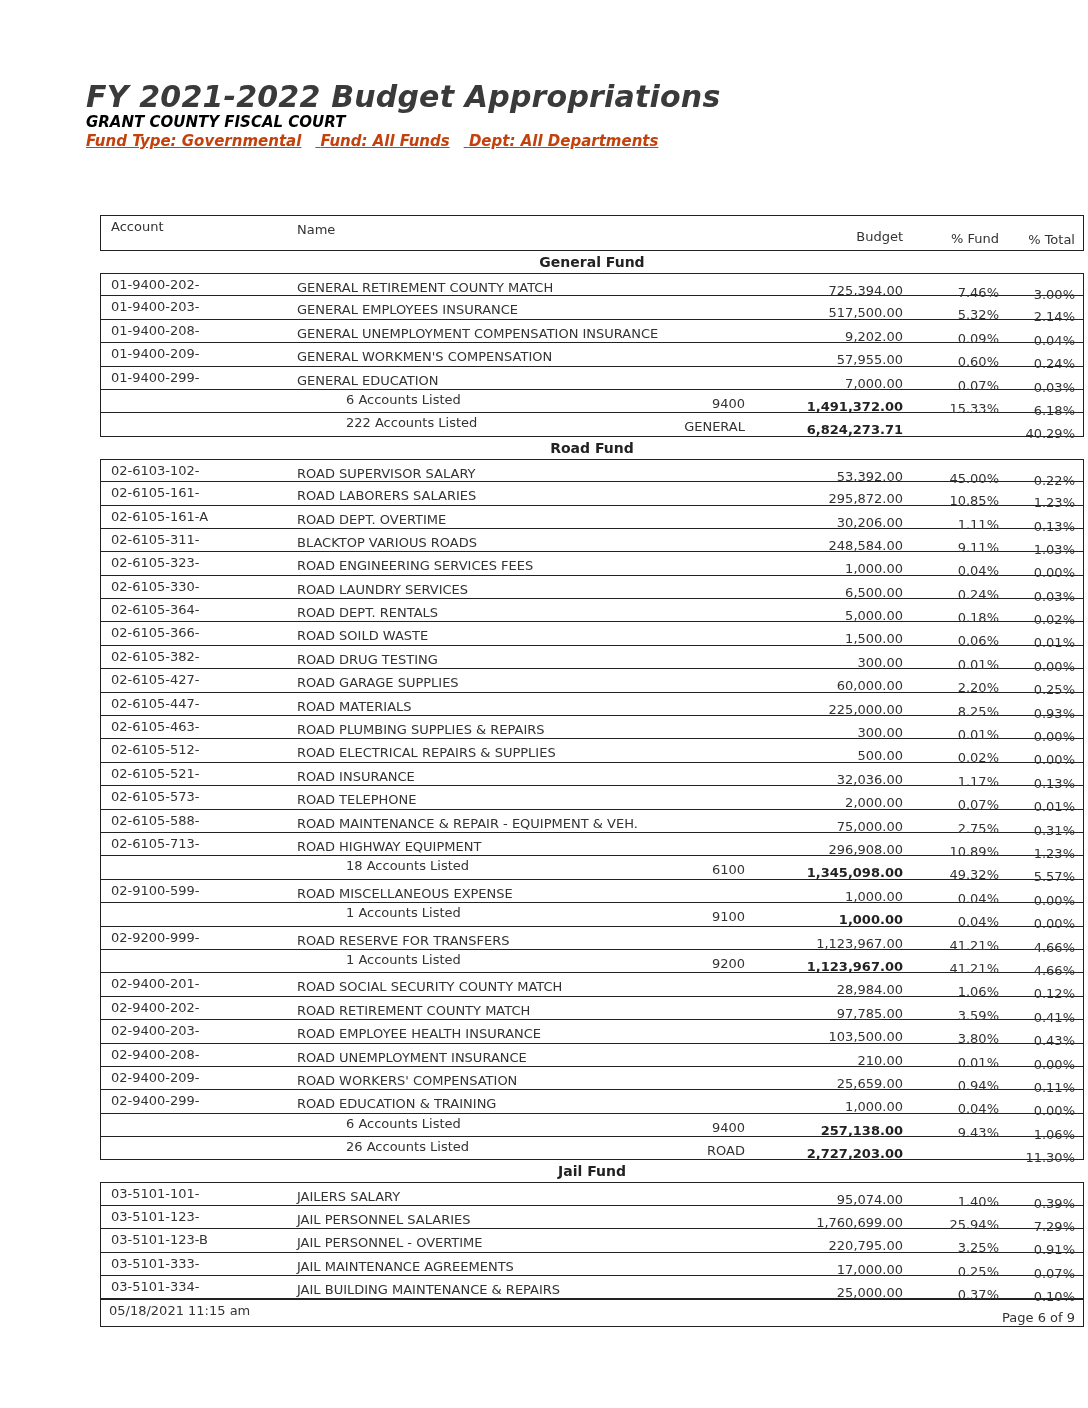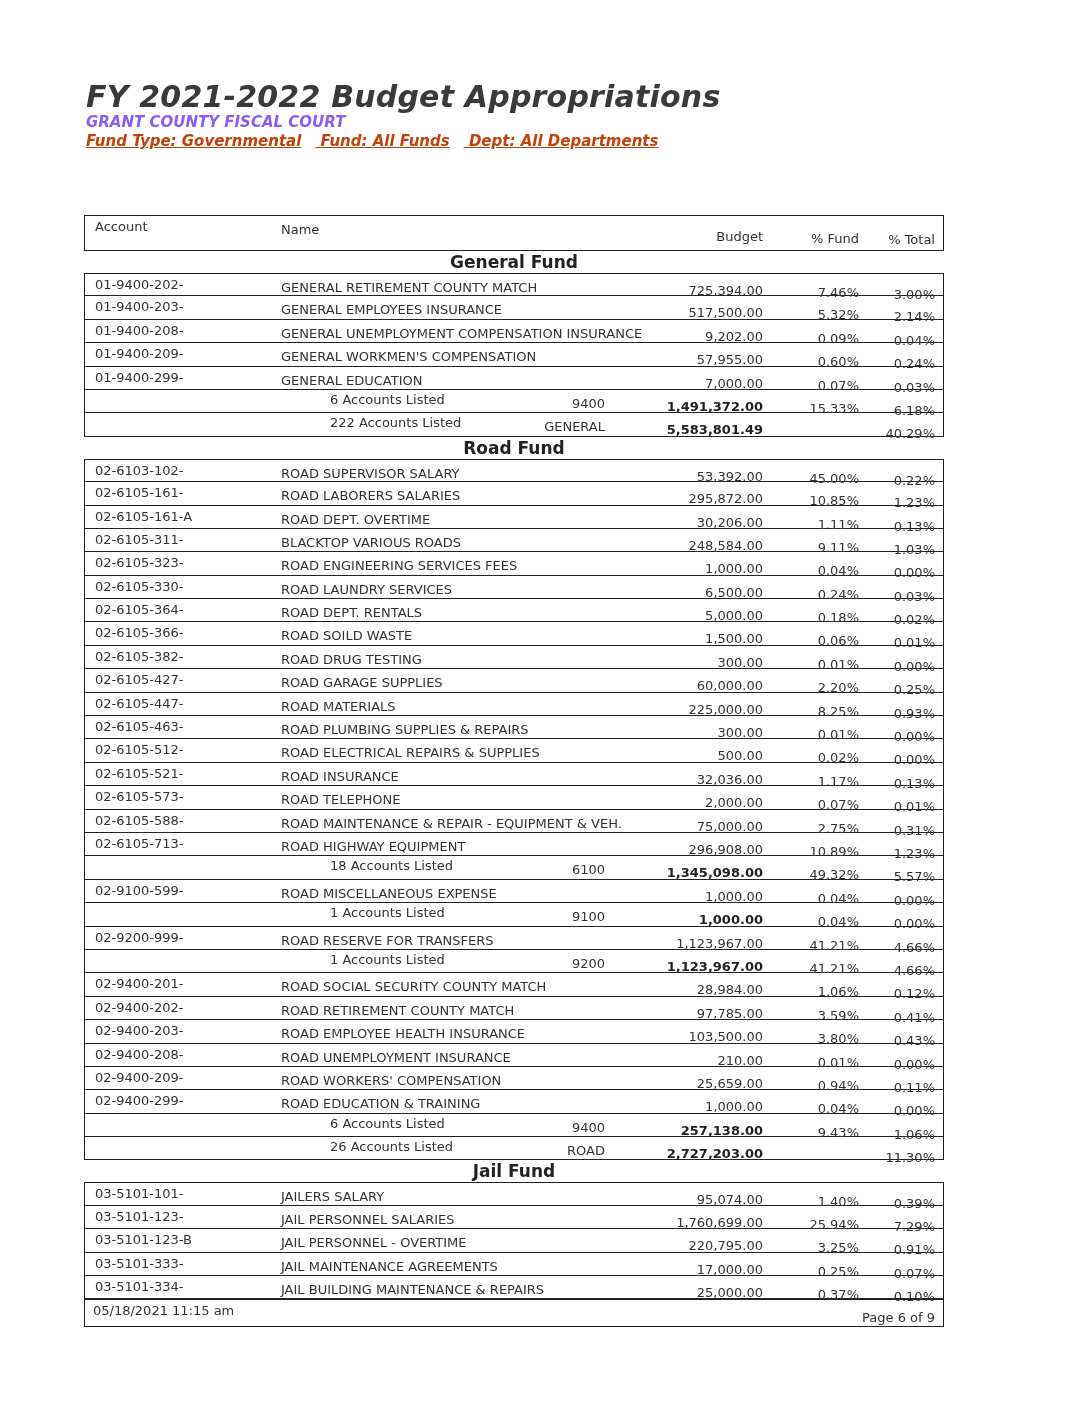--- a/index.html
+++ b/index.html
@@ -2,42 +2,42 @@
 <html><head>
 <meta charset="utf-8">
 <style>
   html, body { margin: 0; padding: 0; }
   body {
     width: 1088px; height: 1408px; background: #ffffff; position: relative; overflow: hidden;
     font-family: "DejaVu Sans", sans-serif; color: #333;
   }
   .hdr { position: absolute; left: 86px; top: 82px; }
   .title { font-size: 30px; font-weight: bold; font-style: italic; color: #3a3a3a; line-height: 30px; letter-spacing: 0.2px; }
-  .sub1 { font-size: 15px; font-weight: bold; font-style: italic; color: #8b5cf6; line-height: 18px; margin-top: 1px; }
+  .sub1 { font-size: 15px; font-weight: bold; font-style: italic; color: #000000; line-height: 18px; margin-top: 1px; }
   .sub2 { font-size: 15px; font-weight: bold; font-style: italic; color: #c2410c; line-height: 20px; text-decoration: underline; }
   .sub2 span { margin-right: 14px; }
 
-  .sheet { position: absolute; left: 84px; top: 215px; width: 860px; font-size: 13px; color: #333; }
+  .sheet { position: absolute; left: 100px; top: 215px; width: 984px; font-size: 13px; color: #333; }
   .row { position: relative; height: 23.4px; border: 1.5px solid #222; border-top: none; box-sizing: border-box; }
   .row.hdrrow { border-top: 1.5px solid #222; height: 36px; }
   .row .c { position: absolute; white-space: nowrap; }
   .c-acct { left: 10px; top: 3px; }
   .c-name { left: 196px; top: 6px; }
   .c-budget { right: 180px; top: 9px; text-align: right; }
   .c-fund { right: 84px; top: 11px; text-align: right; }
   .c-total { right: 8px; top: 13px; text-align: right; }
   .c-cnt { left: 245px; top: 2px; }
   .c-code { right: 338px; top: 6px; text-align: right; }
   .hdrrow .c-acct { top: 3px; }
   .hdrrow .c-name { top: 6px; }
   .hdrrow .c-budget { top: 13px; }
   .hdrrow .c-fund { top: 15px; }
   .hdrrow .c-total { top: 16px; }
   .bold { font-weight: bold; color: #222; }
-  .section { height: 22px; text-align: center; font-weight: bold; font-size: 17px; color: #222; line-height: 22px; padding-left: 0; }
+  .section { height: 22px; text-align: center; font-weight: bold; font-size: 14px; color: #222; line-height: 22px; padding-left: 0; }
   .section span { position: relative; left: 0; }
   .section + .row { border-top: 1.5px solid #222; }
   .footer { position: relative; height: 28px; border: 1.5px solid #222; box-sizing: border-box; margin-top: 0; }
   .footer .date { position: absolute; left: 8px; top: 3px; }
   .footer .page { position: absolute; right: 8px; top: 10px; }
 </style>
 </head>
 <body>
 
 <div class="hdr">
@@ -98,21 +98,21 @@
       <div class="row">
         <span class="c c-cnt">6 Accounts Listed</span>
         <span class="c c-code">9400</span>
         <span class="c c-budget bold">1,491,372.00</span>
         <span class="c c-fund">15.33%</span>
         <span class="c c-total">6.18%</span>
       </div>
       <div class="row">
         <span class="c c-cnt">222 Accounts Listed</span>
         <span class="c c-code">GENERAL</span>
-        <span class="c c-budget bold">5,583,801.49</span>
+        <span class="c c-budget bold">6,824,273.71</span>
         <span class="c c-fund"></span>
         <span class="c c-total">40.29%</span>
       </div>
       <div class="section"><span>Road Fund</span></div>
       <div class="row">
         <span class="c c-acct">02-6103-102-</span>
         <span class="c c-name">ROAD SUPERVISOR SALARY</span>
         <span class="c c-budget">53,392.00</span>
         <span class="c c-fund">45.00%</span>
         <span class="c c-total">0.22%</span>

